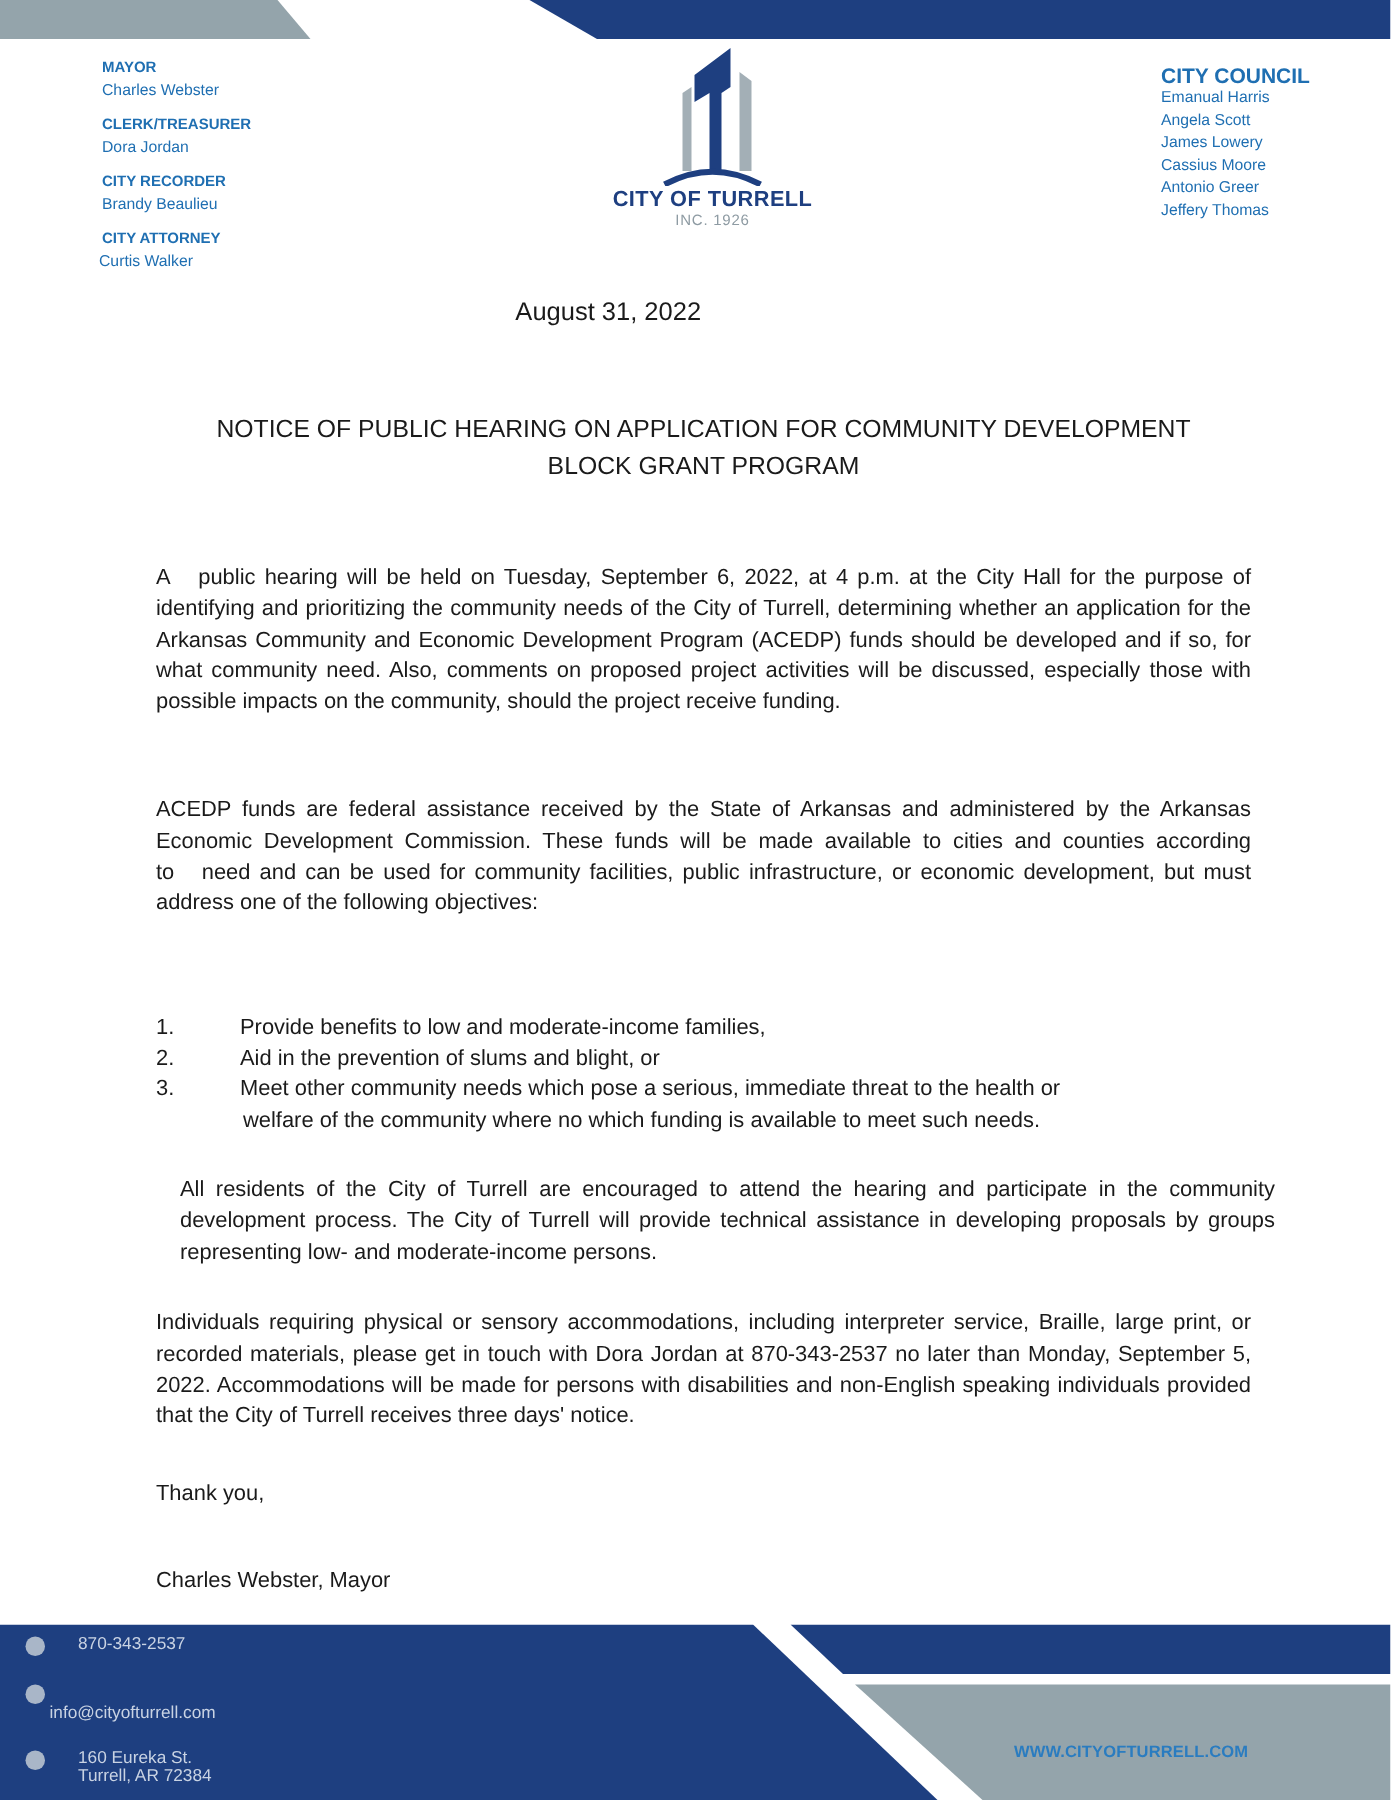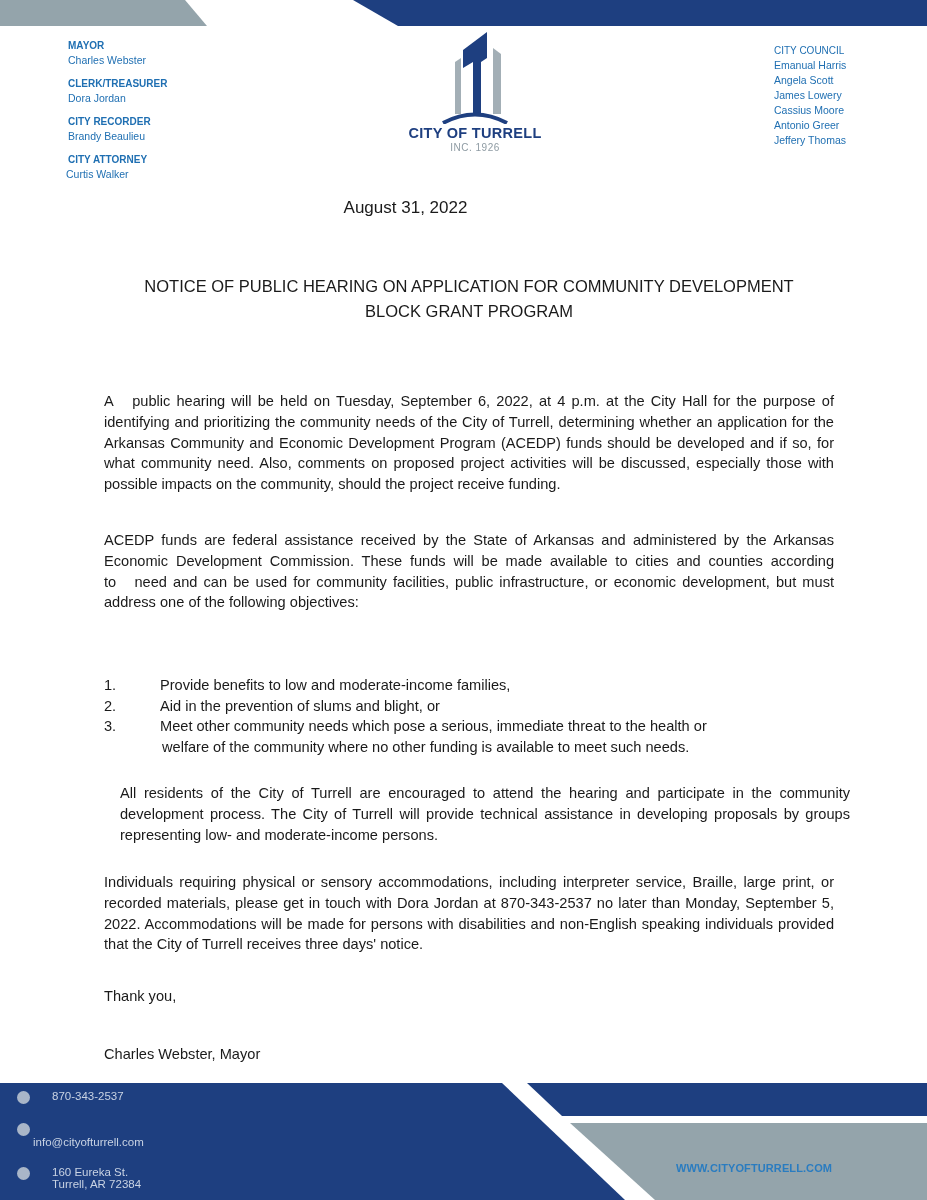--- a/index.html
+++ b/index.html
@@ -14,33 +14,33 @@
   .ftr-svg { position: absolute; left: 0; top: 1083px; }
 
   
   .officials { position: absolute; left: 68px; top: 38px; font-size: 10.5px; line-height: 15px; }
   .officials .role { color: #1f6fb2; font-weight: bold; font-size: 10px; }
   .officials .name { color: #1f6fb2; }
   .officials .group { margin-bottom: 8px; }
   .officials .group.last .name { margin-left: -2px; }
 
   .council { position: absolute; left: 774px; top: 43px; font-size: 10.5px; line-height: 15px; color: #1f6fb2; }
-  .council .role { font-weight: normal; font-size: 10px; }
+  .council .role { font-weight: bold; font-size: 14px; }
 
   
   .logo { position: absolute; left: 400px; top: 28px; width: 150px; height: 135px; text-align: center; }
   .logo-svg { display: block; margin: 0 auto; }
   .logo-title { color: #1e3f80; font-weight: bold; font-size: 14.5px; letter-spacing: 0.3px; margin-top: 1px; }
   .logo-inc { color: #8e9ba3; font-size: 10px; letter-spacing: 0.5px; margin-top: 1px; }
 
   
   .date { position: absolute; left: 0; width: 811px; top: 198px; text-align: center; font-size: 17px; }
   .title { position: absolute; left: 100px; width: 738px; top: 274px; text-align: center; font-size: 16.5px; line-height: 25px; }
   .para { position: absolute; left: 104px; width: 730px; font-size: 14.6px; line-height: 20.8px; text-align: justify; }
-  .p1 { top: 375px; margin-top: 16px; }
+  .p1 { top: 375px; }
   .p2 { top: 530px; }
   .list { position: absolute; left: 104px; width: 730px; top: 675px; font-size: 14.6px; line-height: 20.5px; }
   .list .item { display: flex; }
   .list .num { width: 56px; flex: none; }
   .list .txt { flex: 1; }
   .list .cont { padding-left: 58px; }
   .p3 { top: 783px; margin-left: 16px; }
   .p4 { top: 872px; }
   .closing { position: absolute; left: 104px; top: 988px; font-size: 14.6px; }
   .signature { position: absolute; left: 104px; top: 1046px; font-size: 14.6px; }
@@ -119,21 +119,21 @@
     <span class="txt">Provide benefits to low and moderate-income families,</span>
   </div>
   <div class="item">
     <span class="num">2.</span>
     <span class="txt">Aid in the prevention of slums and blight, or</span>
   </div>
   <div class="item">
     <span class="num">3.</span>
     <span class="txt">Meet other community needs which pose a serious, immediate threat to the health or</span>
   </div>
-  <div class="cont">welfare of the community where no other funding is available to meet such needs.</div>
+  <div class="cont">welfare of the community where no which funding is available to meet such needs.</div>
 </div>
 
 <div class="para p3">All residents of the City of Turrell are encouraged to attend the hearing and participate in the community development process. The City of Turrell will provide technical assistance in developing proposals by groups representing low- and moderate-income persons.</div>
 <div class="para p4">Individuals requiring physical or sensory accommodations, including interpreter service, Braille, large print, or recorded materials, please get in touch with Dora Jordan at 870-343-2537 no later than Monday, September 5, 2022. Accommodations will be made for persons with disabilities and non-English speaking individuals provided that the City of Turrell receives three days' notice.</div>
 
 <div class="closing">Thank you,</div>
 <div class="signature">Charles Webster, Mayor</div>
 
 <svg class="ftr-svg" width="927" height="117" viewBox="0 0 927 117">
   <polygon points="0,0 502,0 625,117 0,117" fill="#1e3f80"></polygon>

